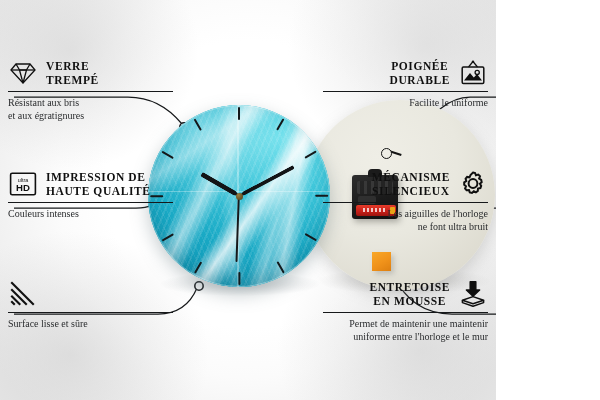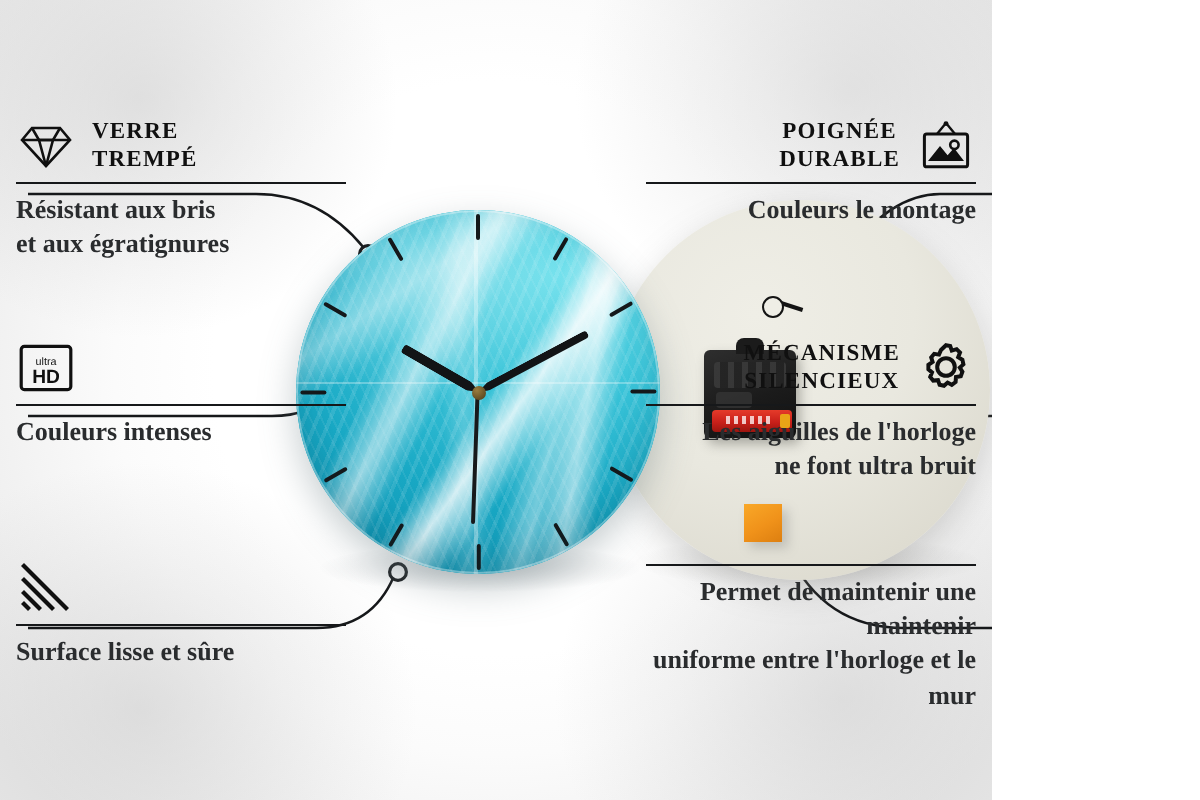--- a/index.html
+++ b/index.html
@@ -254,24 +254,23 @@
     color: #101010;
     text-transform: uppercase;
   }
   .feat-rule {
     height: 1px;
     background: #16181a;
     margin: 3px 0 3.5px 0;
   }
   .feat-desc {
     font-family: "Liberation Serif", serif;
-    font-size: 13px;
+    font-size: 10px;
     line-height: 1.34;
     color: #2a2c2e;
-    font-weight: bold;
   }
   .icon-box {
     width: 30px; height: 30px;
     flex: 0 0 30px;
     display: flex;
     align-items: center;
     justify-content: center;
   }
   .icon-box svg { display: block; }
 </style>
@@ -381,20 +380,24 @@
 
   <div class="feature left" style="top:169px">
     <div class="feat-head">
       <div class="icon-box">
         <svg width="28" height="26" viewBox="0 0 28 26">
           <rect x="1.6" y="2.2" width="24.8" height="21.6" rx="1.6" fill="none" stroke="#101010" stroke-width="1.6"></rect>
           <text x="14" y="11.4" font-family="Liberation Sans, sans-serif" font-size="5.4" text-anchor="middle" fill="#101010">ultra</text>
           <text x="14" y="20.4" font-family="Liberation Sans, sans-serif" font-size="9.6" font-weight="bold" text-anchor="middle" fill="#101010">HD</text>
         </svg>
       </div>
+      <div>
+        <div class="feat-title">IMPRESSION DE</div>
+        <div class="feat-title">HAUTE QUALITÉ</div>
+      </div>
     </div>
     <div class="feat-rule"></div>
     <div class="feat-desc">Couleurs intenses</div>
   </div>
 
   <div class="feature left" style="top:279px">
     <div class="feat-head">
       <div class="icon-box">
         <svg width="28" height="26" viewBox="0 0 28 26" stroke="#101010" stroke-width="2.1" stroke-linecap="square">
           <path d="M3 2 L24 23"></path>
@@ -418,21 +421,21 @@
           <path d="M5 20.5 L11 13 L14.8 17.6 L18 14 L23 20.5 Z" fill="#101010" stroke="none"></path>
           <circle cx="18.2" cy="12.4" r="2.1" fill="none" stroke="#101010" stroke-width="1.3"></circle>
         </svg>
       </div>
       <div>
         <div class="feat-title">POIGNÉE</div>
         <div class="feat-title">DURABLE</div>
       </div>
     </div>
     <div class="feat-rule"></div>
-    <div class="feat-desc">Couleurs le montage</div>
+    <div class="feat-desc">Facilite le uniforme</div>
   </div>
 
   <div class="feature right" style="top:169px">
     <div class="feat-head">
       <div class="icon-box">
         <svg width="28" height="28" viewBox="0 0 28 28" fill="none" stroke="#101010" stroke-width="2">
           <path d="M14 2.6 L16.1 3 L16.9 5.3 L19.3 4.6 L21 6.3 L20.1 8.6 L22.2 9.9 L22.7 12.2
                    L20.9 13.8 L22.2 15.9 L21.4 18.1 L19 18.5 L18.8 21 L16.9 22.4 L14.8 21.3
                    L13 22.9 L10.8 22.4 L10 20.1 L7.6 20.3 L6.1 18.5 L7 16.2 L5.2 14.7 L5.2 12.4
                    L7.3 11 L6.6 8.7 L8.1 6.9 L10.5 7.3 L11.5 5 Z"></path>
@@ -443,18 +446,31 @@
         <div class="feat-title">MÉCANISME</div>
         <div class="feat-title">SILENCIEUX</div>
       </div>
     </div>
     <div class="feat-rule"></div>
     <div class="feat-desc">Les aiguilles de l'horloge</div>
     <div class="feat-desc">ne font ultra bruit</div>
   </div>
 
   <div class="feature right" style="top:279px">
+    <div class="feat-head">
+      <div class="icon-box">
+        <svg width="28" height="28" viewBox="0 0 28 28" fill="none" stroke="#101010" stroke-width="1.5" stroke-linejoin="round">
+          <path d="M11.2 1.8 H16.8 V10 H20.6 L14 16.2 L7.4 10 H11.2 Z" fill="#101010"></path>
+          <path d="M14 16.6 L24.6 20.2 L14 23.8 L3.4 20.2 Z"></path>
+          <path d="M3.4 20.2 V22.6 L14 26.2 L24.6 22.6 V20.2"></path>
+        </svg>
+      </div>
+      <div>
+        <div class="feat-title">ENTRETOISE</div>
+        <div class="feat-title">EN MOUSSE</div>
+      </div>
+    </div>
     <div class="feat-rule"></div>
     <div class="feat-desc">Permet de maintenir une maintenir</div>
     <div class="feat-desc">uniforme entre l'horloge et le mur</div>
   </div>
 
 </div>
 
 </body></html>

